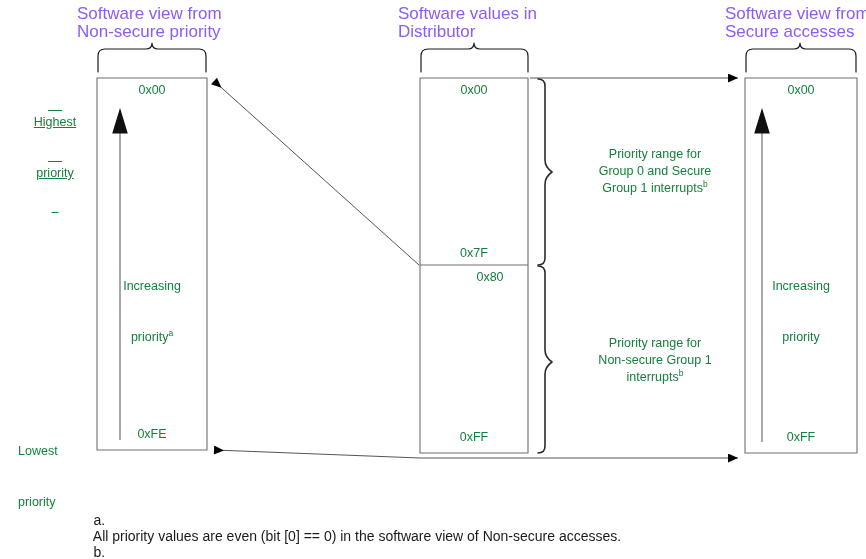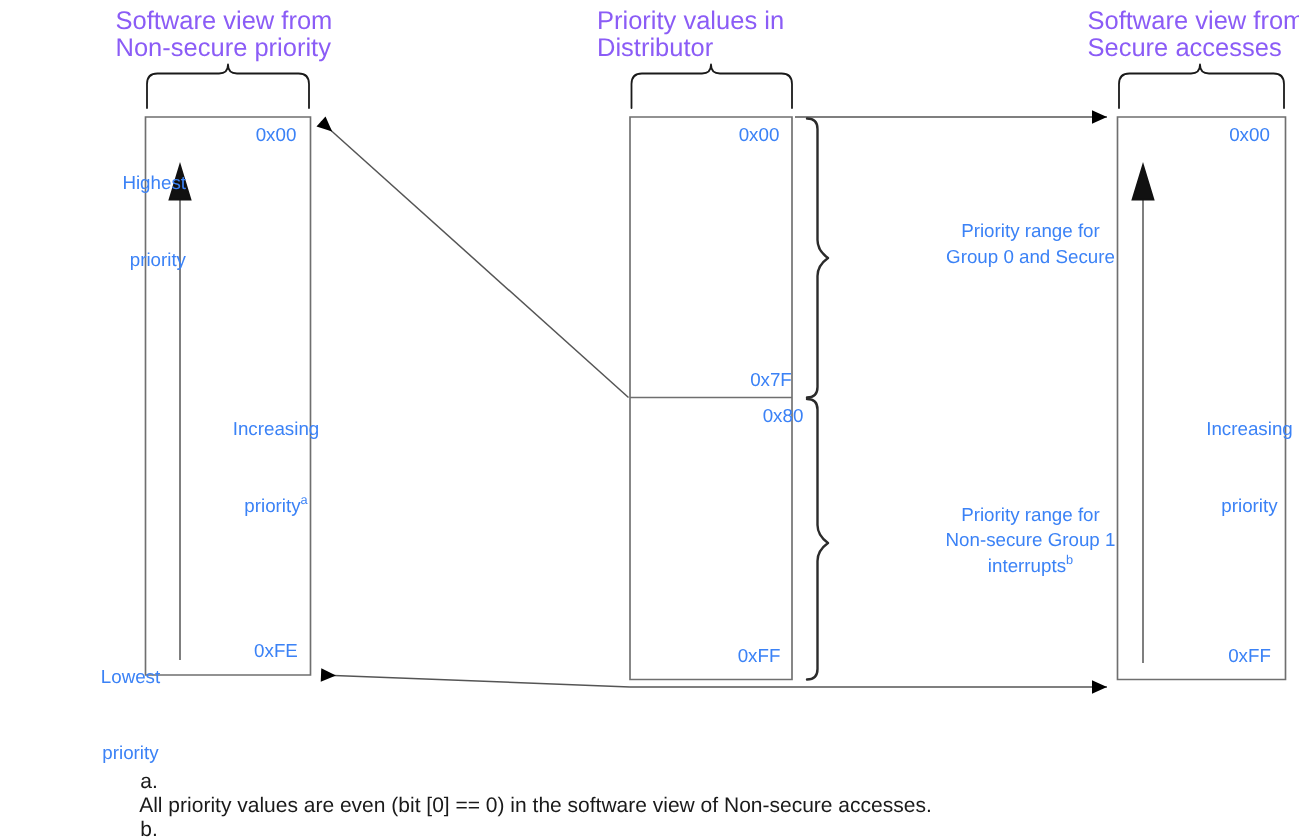--- a/index.html
+++ b/index.html
@@ -13,24 +13,23 @@
     font-family: "Liberation Sans", sans-serif;
     color: #1a1a1a;
     overflow: hidden;
   }
   #stage { position: absolute; inset: 0; }
 
   .lbl {
     position: absolute;
     font-size: 12.5px;
     line-height: 17px;
-    color: #3b82f6;
+    color: #15803d;
     white-space: pre;
     text-align: center;
-    margin-left: 32px;
   }
   .lbl.multiline { white-space: normal; }
   .hdr {
     position: absolute;
     font-size: 17px;
     line-height: 18px;
     text-align: left;
     color: #8b5cf6;
   }
   .sup { font-size: 8.5px; vertical-align: super; line-height: 0; }
@@ -61,21 +60,21 @@
 <body>
 
 <div id="stage">
 
   <div class="hdr" style="left:77px; top:5px; width:152px;">
     <div>Software view from</div>
     <div>Non-secure priority</div>
   </div>
 
   <div class="hdr" style="left:398px; top:5px; width:152px;">
-    <div>Priority values in</div>
+    <div>Software values in</div>
     <div>Distributor</div>
   </div>
 
   <div class="hdr" style="left:725px; top:5px; width:152px;">
     <div>Software view from</div>
     <div>Secure accesses</div>
   </div>
 
   <svg class="overlay" viewBox="0 0 866 559">
     <defs>
@@ -136,50 +135,51 @@
     <g>
       <path class="thinline" style="stroke:#555" d="M120,440 L120,130"></path>
       <path class="uparrow" d="M120,110 L127,133 L113,133 Z"></path>
     </g>
     <g>
       <path class="thinline" style="stroke:#555" d="M762,442 L762,130"></path>
       <path class="uparrow" d="M762,110 L769,133 L755,133 Z"></path>
     </g>
   </svg>
 
-  <div class="lbl" style="left:18px; top:80px; width:74px; text-align:right;">
+  <div class="lbl" style="left:18px; top:80px; width:74px; text-decoration:underline;">
     <div>Highest</div>
     <div>priority</div>
   </div>
 
-  <div class="lbl" style="left:18px; top:409px; width:74px; text-align:center;">
+  <div class="lbl" style="left:18px; top:409px; width:74px; text-align:left;">
     <div>Lowest</div>
     <div>priority</div>
   </div>
 
   <div class="lbl" style="left:97px; top:82px; width:110px;">0x00</div>
 
   <div class="lbl" style="left:97px; top:426px; width:110px;">0xFE</div>
 
   <div class="lbl" style="left:97px; top:244px; width:110px;">
     <div>Increasing</div>
     <div><span>priority</span><span class="sup">a</span></div>
   </div>
 
   <div class="lbl" style="left:420px; top:82px; width:108px;">0x00</div>
 
-  <div class="lbl" style="left:420px; top:245px; width:124px;">0x7F</div>
+  <div class="lbl" style="left:420px; top:245px; width:108px;">0x7F</div>
 
   <div class="lbl" style="left:420px; top:269px; width:108px;padding-left:32px;">0x80</div>
 
   <div class="lbl" style="left:420px; top:429px; width:108px;">0xFF</div>
 
   <div class="lbl multiline" style="left:560px; top:146px; width:190px;">
     <div>Priority range for</div>
     <div>Group 0 and Secure</div>
+    <div><span>Group 1 interrupts</span><span class="sup">b</span></div>
   </div>
 
   <div class="lbl multiline" style="left:560px; top:335px; width:190px;">
     <div>Priority range for</div>
     <div>Non-secure Group 1</div>
     <div><span>interrupts</span><span class="sup">b</span></div>
   </div>
 
   <div class="lbl" style="left:745px; top:82px; width:112px;">0x00</div>
 

